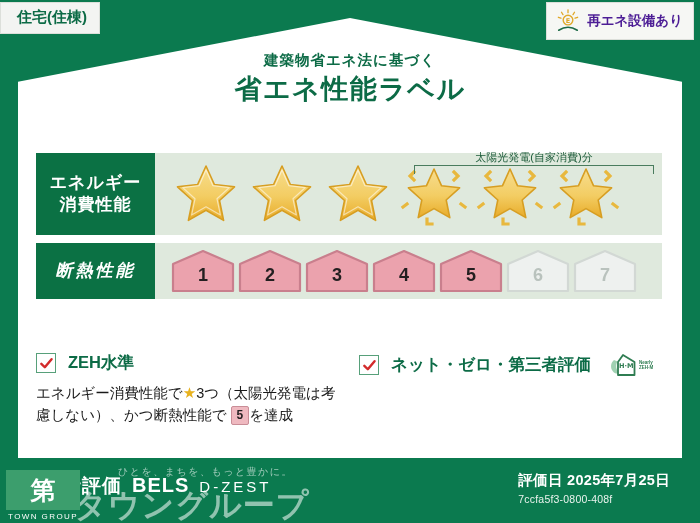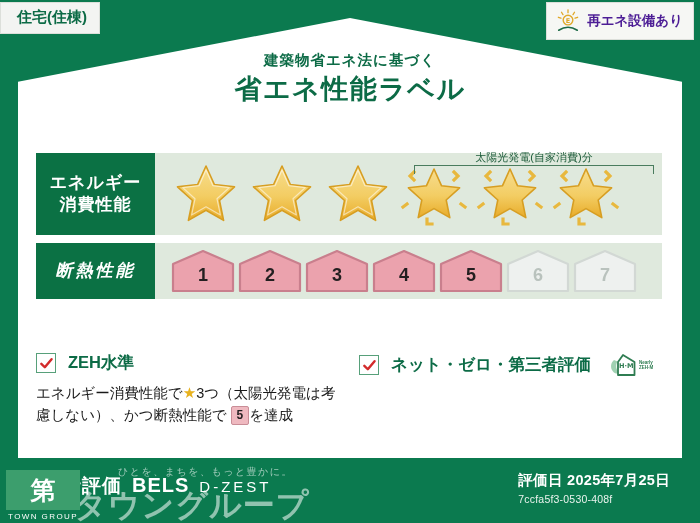--- a/index.html
+++ b/index.html
@@ -544,21 +544,21 @@
   </div>
 
   <div class="footer">
     <div class="footer-left">
       <span class="footer-eval">第三者評価</span>
       <span class="footer-bels">BELS</span>
       <span class="footer-zest">D-ZEST</span>
     </div>
     <div class="footer-right">
       <div class="footer-date">評価日 2025年7月25日</div>
-      <div class="footer-id">7ccfa5f3-0530-408f</div>
+      <div class="footer-id">7ccfa5f3-0800-408f</div>
     </div>
   </div>
 
   <div class="wm-tagline">ひとを、まちを、もっと豊かに。</div>
   <div class="wm-katakana">タウングループ</div>
   <div class="wm-town">
     <div class="wm-box">
       <span class="wm-mark">第</span>
     </div>
     <div class="wm-name">TOWN GROUP</div>

